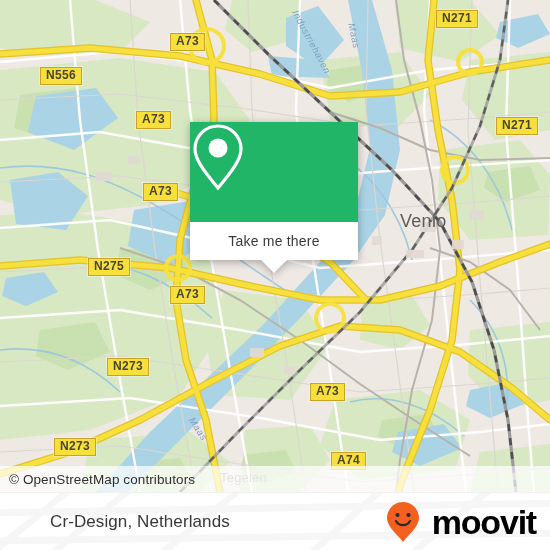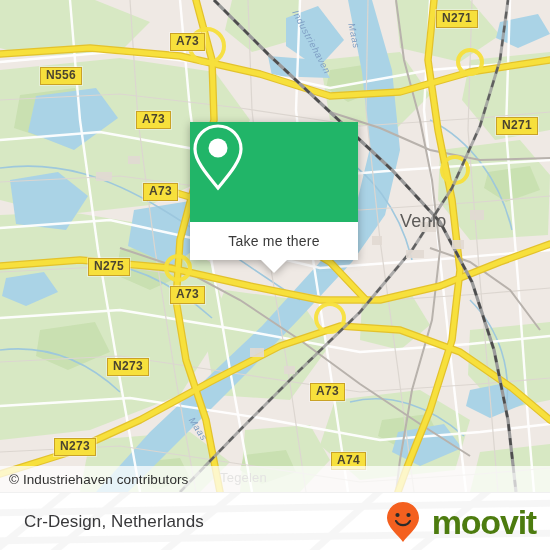--- a/index.html
+++ b/index.html
@@ -90,27 +90,27 @@
   
   .footer{
     position:absolute;left:0;top:492px;width:550px;height:58px;
     background:#ffffff;
     display:flex;align-items:center;justify-content:space-between;
     overflow:hidden;
     border-top:1px solid #f0f0f0;
   }
   .footer-wm{position:absolute;left:0;top:0;width:550px;height:58px;opacity:.5;}
   .footer-title{
-    position:relative;font-size:17px;color:#38383a;padding-left:24px;letter-spacing:.1px;
+    position:relative;font-size:17px;color:#38383a;padding-left:24px;letter-spacing:.1px;margin-left:26px;
   }
   .brand{
     position:relative;display:flex;align-items:center;padding-right:14px;
   }
   .brand-word{
-    font-size:34px;font-weight:bold;color:#4d7c0f;letter-spacing:-1.2px;
+    font-size:34px;font-weight:bold;color:#000000;letter-spacing:-1.2px;
     line-height:34px;margin-left:12px;
   }
 </style>
 </head>
 <body>
 
 <div id="app">
 
   <div class="map">
 
@@ -284,21 +284,21 @@
           <circle cx="28" cy="26" r="9.5" fill="#ffffff"></circle>
         </svg>
       </div>
       <div class="callout-foot">
         <span class="callout-foot-text">Take me there</span>
         <span class="callout-tip"></span>
       </div>
     </div>
 
     <div class="attrib">
-      <span class="attrib-text">© Industriehaven contributors</span>
+      <span class="attrib-text">© OpenStreetMap contributors</span>
     </div>
   </div>
 
   <div class="footer">
     <svg class="footer-wm" width="550" height="58" viewBox="0 0 550 58">
       <g stroke="#EFEFEF" stroke-width="7" fill="none">
         <path d="M-20,70 L90,-20"></path>
         <path d="M40,70 L150,-20"></path>
         <path d="M150,70 L260,-20"></path>
         <path d="M300,70 L400,-20"></path>

